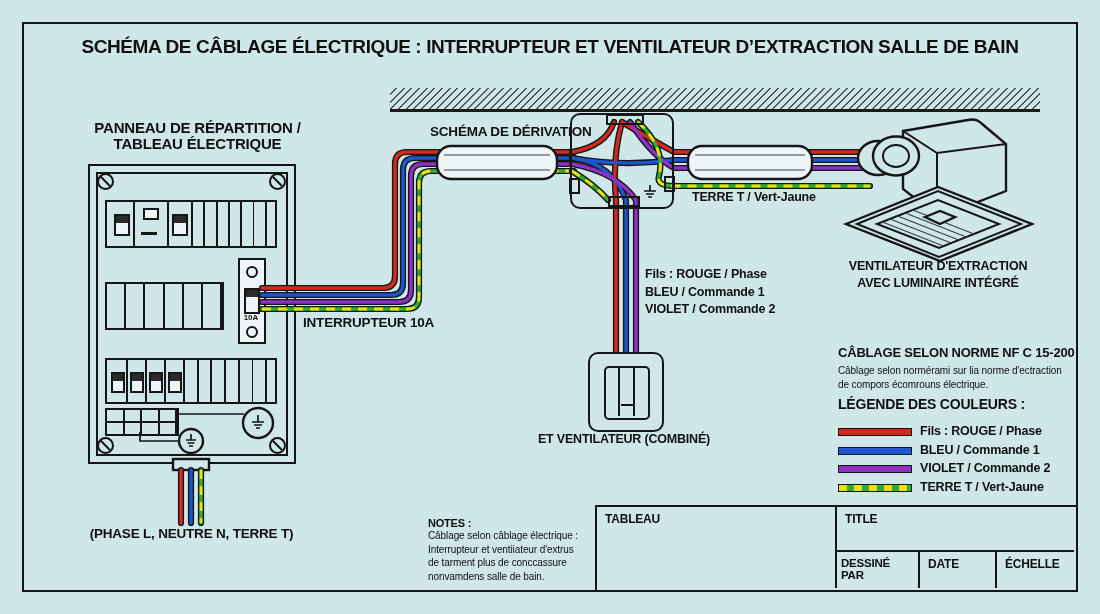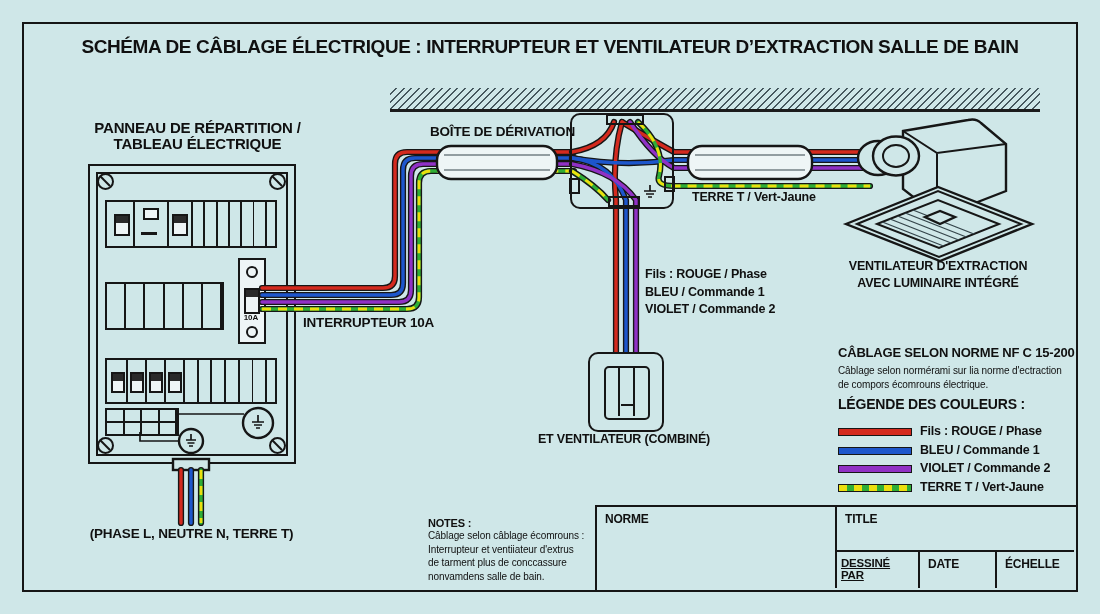--- a/index.html
+++ b/index.html
@@ -118,21 +118,21 @@
   <div class="abs toggle" style="left:4px;top:12px;width:10px;height:17px;"></div>
   <div class="abs toggle" style="left:23px;top:12px;width:10px;height:17px;"></div>
   <div class="abs toggle" style="left:42px;top:12px;width:10px;height:17px;"></div>
   <div class="abs toggle" style="left:61px;top:12px;width:10px;height:17px;"></div>
   <div class="abs slim3" style="left:78px;top:0;width:90px;height:42px;"></div>
 </div>
 
 <div class="abs tstrip"></div>
 
 <div class="abs txt" style="left:303px;top:315px;font-size:13.5px;">INTERRUPTEUR 10A</div>
-<div class="abs txt" style="left:430px;top:124px;font-size:13.5px;">BOÎTE DE DÉRIVATION</div>
+<div class="abs txt" style="left:430px;top:124px;font-size:13.5px;">SCHÉMA DE DÉRIVATION</div>
 
 <svg width="1100" height="614" viewBox="0 0 1100 614">
   <defs>
     <clipPath id="ribClip">
         <path d="M877,224 L938,200 L999,224 L939,248 Z"></path>
       </clipPath>
   </defs>
 
   <g>
     <path class="thin" d="M175,414 H244"></path>
@@ -268,34 +268,34 @@
   <span class="abs sw sw-violet" style="top:4px;"></span>
   <span class="abs txt" style="left:82px;top:0;font-size:12.5px;">VIOLET / Commande 2</span>
 </div>
 <div class="abs lgrow" style="left:838px;top:479.5px;">
   <span class="abs sw sw-terre" style="top:4px;"></span>
   <span class="abs txt" style="left:82px;top:0;font-size:12.5px;">TERRE T / Vert-Jaune</span>
 </div>
 
 <div class="abs" style="left:428px;top:517px;">
   <div class="txt" style="font-size:11px;">NOTES :</div>
-  <div class="small">Câblage selon câblage écomrouns :</div>
+  <div class="small">Câblage selon câblage électrique :</div>
   <div class="small">Interrupteur et ventiiateur d'extrus</div>
   <div class="small">de tarment plus de conccassure</div>
   <div class="small">nonvamdens salle de bain.</div>
 </div>
 
 <div class="abs tb" style="left:595px;top:505px;width:479px;height:83px;"></div>
 <div class="abs" style="left:597px;top:507px;width:238px;height:81px;border-right:2px solid #161616;">
-  <div class="tb-label">NORME</div>
+  <div class="tb-label">TABLEAU</div>
 </div>
 <div class="abs" style="left:837px;top:507px;width:237px;height:43px;border-bottom:2px solid #161616;">
   <div class="tb-label">TITLE</div>
 </div>
-<div class="abs" style="left:837px;top:552px;width:81px;height:36px;border-right:2px solid #161616;text-decoration:underline;">
+<div class="abs" style="left:837px;top:552px;width:81px;height:36px;border-right:2px solid #161616;">
   <div class="tb-label" style="padding:5px 4px;font-size:11.5px;">DESSINÉ PAR</div>
 </div>
 <div class="abs" style="left:920px;top:552px;width:75px;height:36px;border-right:2px solid #161616;">
   <div class="tb-label">DATE</div>
 </div>
 <div class="abs" style="left:997px;top:552px;width:77px;height:36px;">
   <div class="tb-label">ÉCHELLE</div>
 </div>
 
 </body></html>

